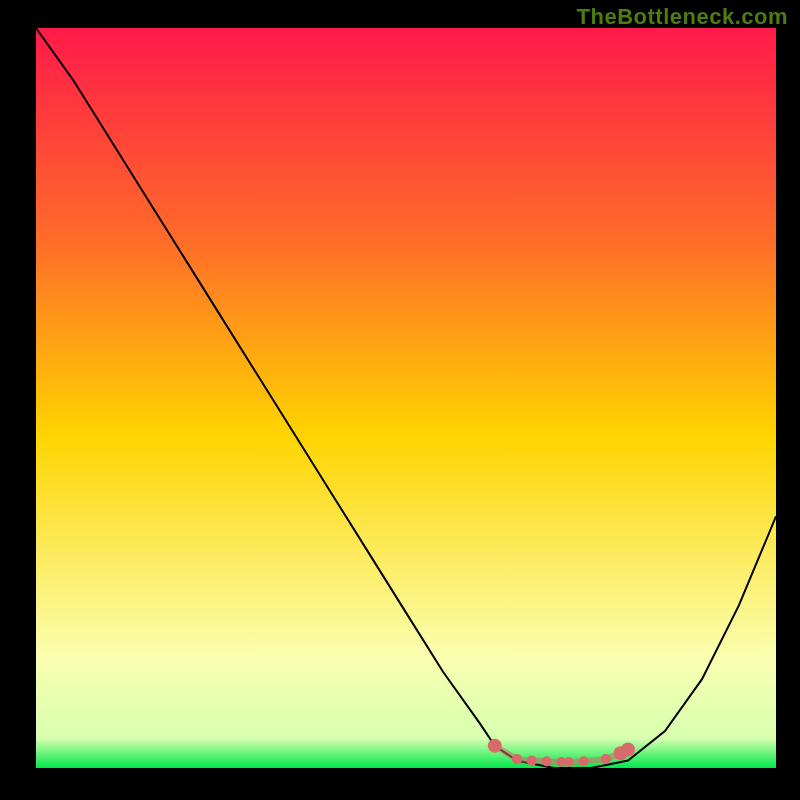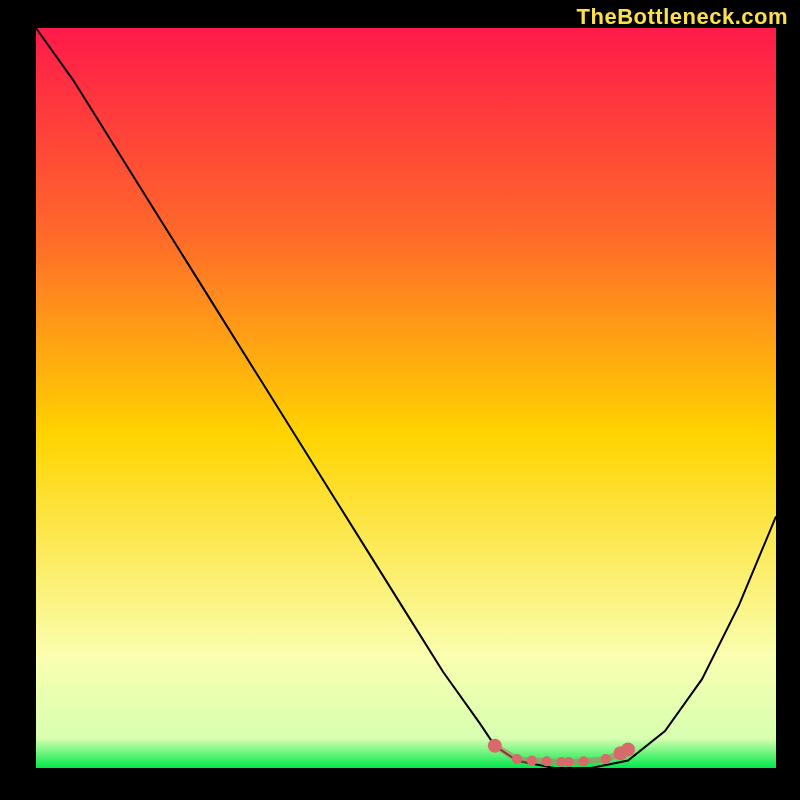--- a/index.html
+++ b/index.html
@@ -13,21 +13,21 @@
   }
   .container {
     position: relative;
     width: 800px;
     height: 800px;
   }
   .watermark {
     position: absolute;
     top: 4px;
     right: 12px;
-    color: #fde047;
+    color: #4d7c0f;
     font-size: 22px;
     font-weight: bold;
     letter-spacing: 0.5px;
     z-index: 10;
     user-select: none;
   }
   svg {
     display: block;
   }
 </style>

